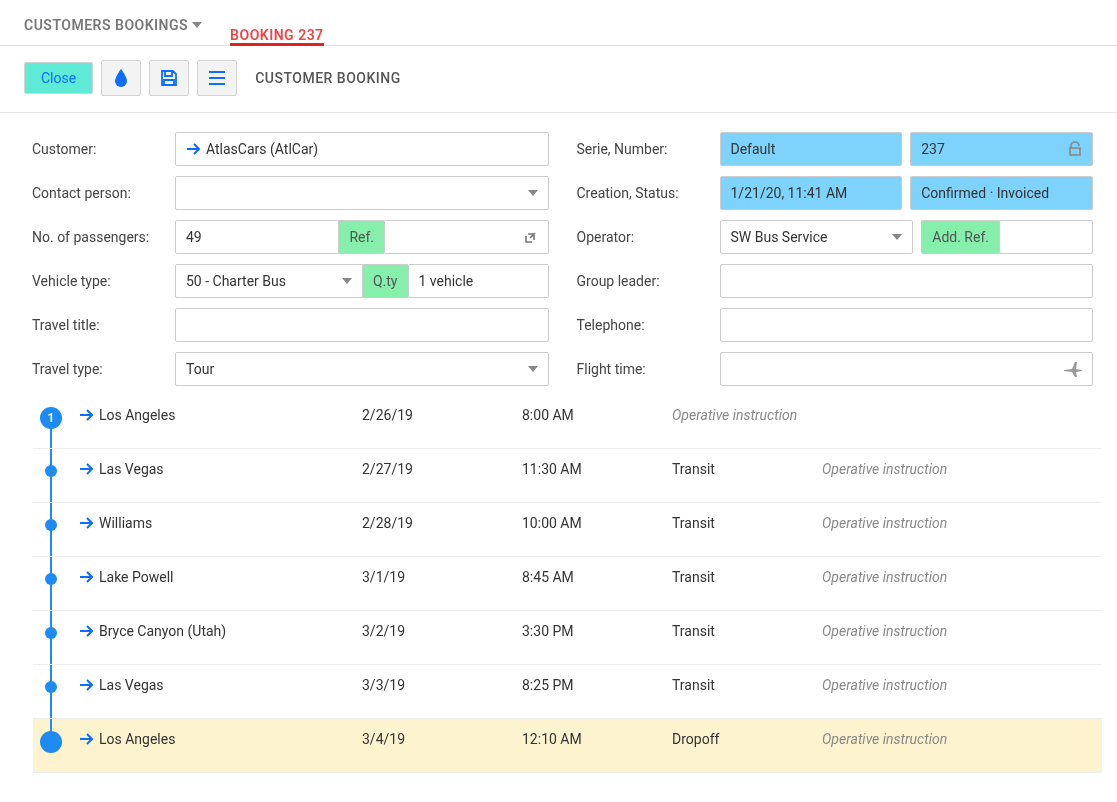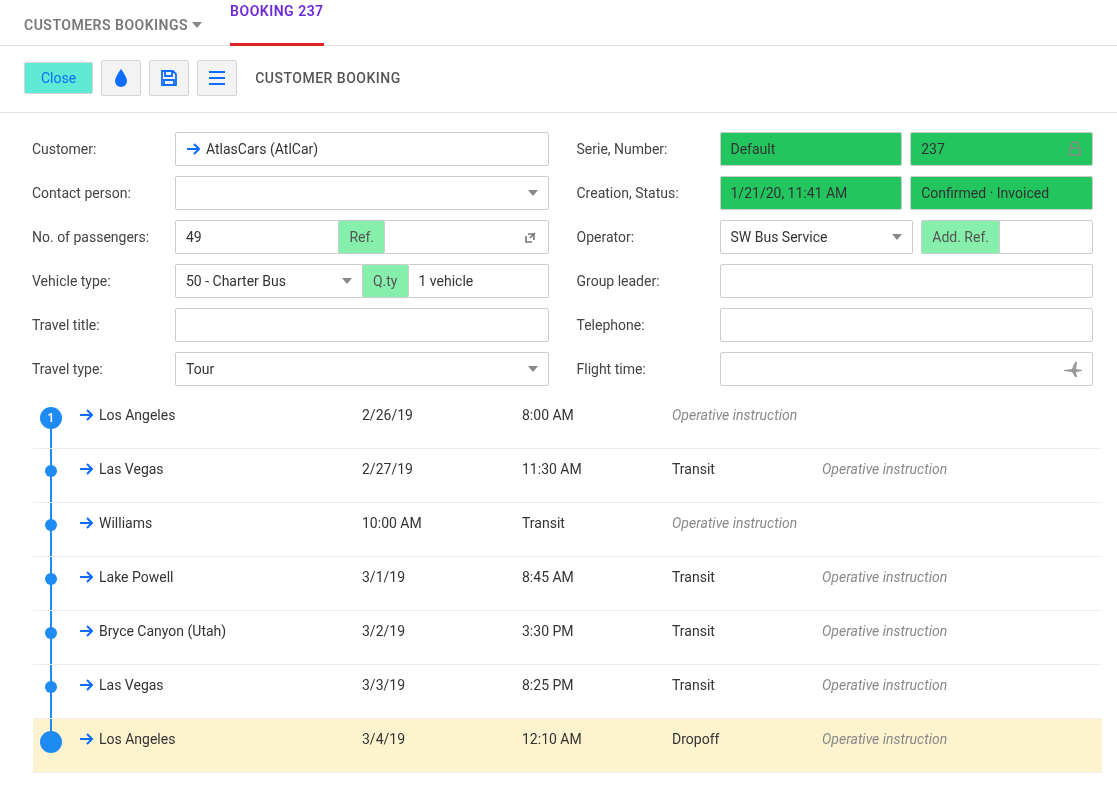--- a/index.html
+++ b/index.html
@@ -1,34 +1,34 @@
 <!DOCTYPE html>
 <html><head>
 <meta charset="utf-8">
 <style>
   * { box-sizing: border-box; }
   html, body { margin:0; padding:0; font-family: -apple-system, "Segoe UI", Roboto, Arial, sans-serif; font-size:14px; color:#333; background:#fff; }
   .page { width:1117px; padding:0 0 20px 0; }
   .topbar { display:flex; align-items:flex-end; gap:28px; padding:0 24px; border-bottom:1px solid #e0e0e0; height:46px; }
   .tab { display:flex; align-items:center; gap:4px; color:#777; font-weight:600; letter-spacing:.5px; font-size:14px; padding-bottom:12px; cursor:pointer; }
-  .tab.active { color:#6d28d9; border-bottom:3px solid #e02424; margin-bottom:-1px; padding-bottom:24px; }
+  .tab.active { color:#ef4444; border-bottom:3px solid #e02424; margin-bottom:-1px; padding-bottom:0; }
   .caret-down { width:0; height:0; border-left:5px solid transparent; border-right:5px solid transparent; border-top:6px solid #888; }
   .toolbar { display:flex; align-items:center; gap:8px; padding:14px 24px 16px 24px; border-bottom:1px solid #e5e5e5; }
   .btn { height:32px; display:inline-flex; align-items:center; justify-content:center; padding:0 16px; border:1px solid #d4d4d4; background:#5eead4; border-radius:2px; cursor:pointer; color:#0d6efd; font-size:14px; }
   .icon-btn { height:36px; width:40px; display:inline-flex; align-items:center; justify-content:center; border:1px solid #d4d4d4; background:#f3f3f3; border-radius:2px; cursor:pointer; }
   .toolbar-title { margin-left:10px; color:#555; letter-spacing:.5px; font-weight:500; }
   svg { display:block; }
 
   .form { display:grid; grid-template-columns: 1fr 1fr; gap:0 28px; padding:18px 24px 8px 32px; }
   .col { display:flex; flex-direction:column; gap:8px; }
   .row { display:flex; align-items:center; gap:8px; min-height:36px; }
   .lbl { width:135px; flex:0 0 135px; color:#444; }
   .field { flex:1; display:flex; align-items:center; gap:0; }
   .inp { height:34px; border:1px solid #ccc; border-radius:2px; background:#fff; padding:0 10px; display:flex; align-items:center; font-size:14px; color:#333; width:100%; position:relative; }
-  .inp.readonly { background:#22c55e; color:#333; }
+  .inp.readonly { background:#7dd3fc; color:#333; }
   .inp .val { flex:1; white-space:nowrap; overflow:hidden; text-overflow:ellipsis; }
   .inp .icon-right { margin-left:auto; color:#888; }
   .addon { height:34px; border:1px solid #ccc; border-left:none; background:#86efac; padding:0 10px; display:flex; align-items:center; color:#555; border-radius:0 2px 2px 0; }
   .addon.left { border-left:1px solid #ccc; border-right:none; border-radius:2px 0 0 2px; }
   .arrow-link { color:#0d6efd; margin-right:6px; display:inline-flex; }
   .select-caret { width:0; height:0; border-left:5px solid transparent; border-right:5px solid transparent; border-top:6px solid #888; margin-left:6px; }
 
   .subtabs { display:flex; align-items:center; gap:28px; padding:18px 24px 0 42px; border-bottom:1px solid #e0e0e0; margin-top:2px; }
   .subtab { color:#777; font-weight:600; letter-spacing:.4px; font-size:14px; padding-bottom:12px; cursor:pointer; display:flex; align-items:center; gap:8px; }
   .subtab.active { color:#0d6efd; border-bottom:3px solid #e02424; margin-bottom:-1px; padding-bottom:10px; }
@@ -269,20 +269,21 @@
         <div class="cell">
           <div class="loc">
             <span class="arrow-link">
               <svg width="14" height="12" viewBox="0 0 14 12">
                 <path fill="none" stroke="#0d6efd" stroke-width="2" d="M1 6h11M8 1l5 5-5 5"></path>
               </svg>
             </span>
             <span>Williams</span>
           </div>
         </div>
+        <div class="cell">2/28/19</div>
         <div class="cell">10:00 AM</div>
         <div class="cell">Transit</div>
         <div class="cell instr">Operative instruction</div>
       </div>
       <div class="r-row">
         <div class="marker-col">
           <div class="line"></div>
           <div class="dot"></div>
         </div>
         <div class="cell">

